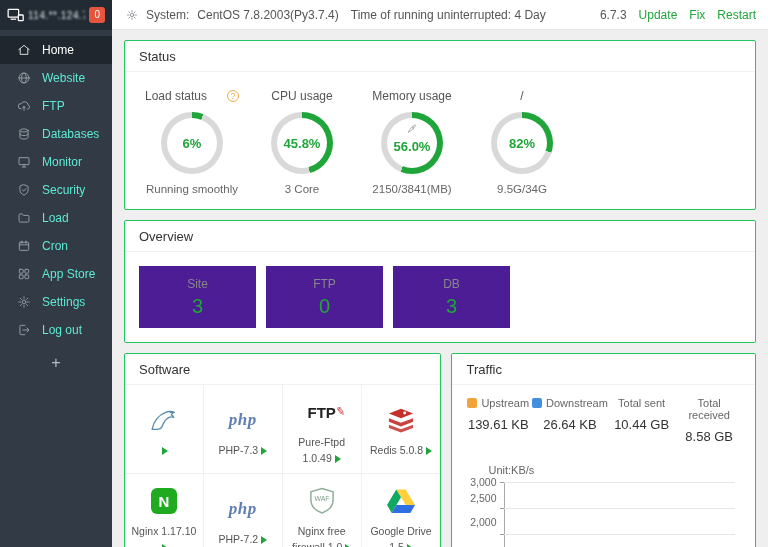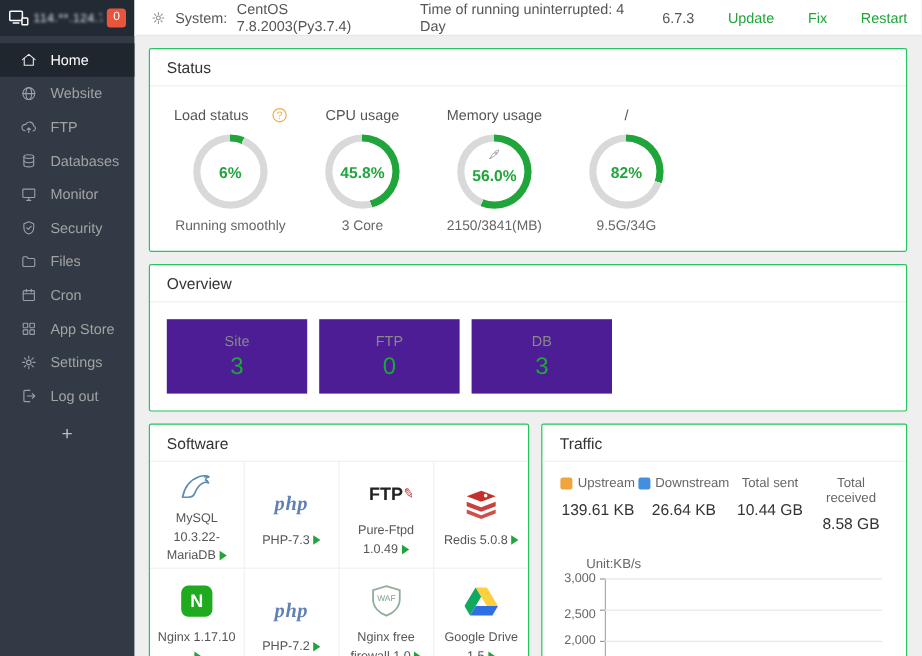--- a/index.html
+++ b/index.html
@@ -6,34 +6,34 @@
   html,body { width:768px; height:547px; overflow:hidden; font-family:"Liberation Sans","DejaVu Sans",sans-serif; background:#efefef; }
   .app { display:flex; width:768px; height:547px; }
 
   
   .side { width:112px; background:#323a45; flex-shrink:0; display:flex; flex-direction:column; }
   .logo { height:30px; background:#222a33; display:flex; align-items:center; padding:0 7px; gap:4px; }
   .logo svg { width:17px; height:14px; flex-shrink:0; }
   .logo-label { color:#dde2e6; font-size:10px; letter-spacing:.5px; filter:blur(1.3px); white-space:nowrap; overflow:hidden; flex:1; }
   .badge { background:#e8553d; color:#fff; font-size:10px; line-height:1; padding:3px 5px; border-radius:3px; flex-shrink:0; }
   .nav { padding-top:6px; }
-  .nav-item { height:28px; display:flex; align-items:center; gap:11px; padding-left:17px; color:#a3a3a3; font-size:12px; cursor:pointer; }
+  .nav-item { height:28px; display:flex; align-items:center; gap:11px; padding-left:17px; color:#5eead4; font-size:12px; cursor:pointer; }
   .nav-item.active { background:#20262e; color:#ffffff; }
   .nav-ic { width:14px; height:14px; display:flex; align-items:center; justify-content:center; }
   .nav-ic svg { width:14px; height:14px; stroke:#98a1a8; fill:none; stroke-width:1.6; stroke-linecap:round; stroke-linejoin:round; }
   .nav-item.active .nav-ic svg { stroke:#e3e7ea; }
   .nav-add { text-align:center; color:#b7bdc3; font-size:16px; margin-top:10px; cursor:pointer; }
 
   
   .main { flex:1; display:flex; flex-direction:column; min-width:0; }
   .topbar { height:30px; background:#fff; border-bottom:1px solid #e7e7e7; display:flex; align-items:center; font-size:12px; color:#555; padding:0 12px 0 14px; gap:8px; flex-shrink:0; }
   .topbar .gear svg { width:12px; height:12px; stroke:#8a9097; fill:none; stroke-width:1.8; stroke-linecap:round; display:block; }
   .sys-val { color:#555; }
   .uptime { margin-left:4px; }
-  .top-right { margin-left:auto; display:flex; align-items:flex-start; gap:28px; }
+  .top-right { margin-left:auto; display:flex; align-items:flex-start; gap:12px; }
   .ver { color:#555; }
   .top-link { color:#20a53a; cursor:pointer; text-decoration:none; }
 
   .content { flex:1; padding:10px 12px; overflow:hidden; }
 
   .panel { background:#fff; border:1px solid #22c55e; border-radius:2px; margin-bottom:10px; }
   .panel-title { font-size:13px; color:#333; padding:8px 14px 7px; border-bottom:1px solid #f1f1f1; }
 
   
   .status-body { display:flex; padding:16px 12px 14px; }
@@ -154,21 +154,21 @@
             </svg>
           </span>
         <span>Security</span>
       </div>
       <div class="nav-item">
         <span class="nav-ic">
             <svg viewBox="0 0 24 24">
               <path d="M3.5 6.5C3.5 5.7 4.2 5 5 5h4l2 2.5h8c.8 0 1.5.7 1.5 1.5v8.5c0 .8-.7 1.5-1.5 1.5H5c-.8 0-1.5-.7-1.5-1.5z"></path>
             </svg>
           </span>
-        <span>Files</span>
+        <span>Load</span>
       </div>
       <div class="nav-item">
         <span class="nav-ic">
             <svg viewBox="0 0 24 24">
               <rect x="4" y="5.5" width="16" height="14" rx="1.5"></rect>
               <path d="M4 10h16M8.5 3.5v4M15.5 3.5v4"></path>
             </svg>
           </span>
         <span>Cron</span>
       </div>
@@ -313,21 +313,21 @@
           <div class="panel-title">Software</div>
           <div class="sw-grid">
 
             <div class="sw-cell">
               <div class="sw-ic">
                 <svg viewBox="0 0 40 30" width="34" height="26">
                     <path d="M6 26c2-10 8-17 16-20 3-1.2 8-1.5 10 0-1.5.3-3 1.5-3.5 3 1.5.5 2.5 1.5 3 3-2-.8-4-.8-5.5 0-4 2-6.5 6-8 10-1 2.8-3.5 4-6.5 4z" fill="none" stroke="#5b8db0" stroke-width="1.6" stroke-linejoin="round"></path>
                     <path d="M27 6.5c1.5-1 3.5-1 5 0" stroke="#5b8db0" stroke-width="1.4" fill="none"></path>
                   </svg>
               </div>
-              <div class="sw-name"><span>MySQL 10.3.22-MariaDB</span><span class="play"></span></div>
+              <div class="sw-name"><span class="play"></span></div>
             </div>
 
             <div class="sw-cell">
               <div class="sw-ic">
                   <span class="php-logo">php</span>
                 </div>
               <div class="sw-name"><span>PHP-7.3</span><span class="play"></span></div>
             </div>
 
             <div class="sw-cell">
@@ -419,24 +419,24 @@
 
             <div class="unit">Unit:KB/s</div>
 
             <div class="chart">
               <div class="axis-y"></div>
               <div class="gline" style="top:0"></div>
                 <div class="gtick" style="top:0"></div>
               <span class="glabel" style="top:0">3,000</span>
               <div class="gline" style="top:26px"></div>
                 <div class="gtick" style="top:26px"></div>
-              <span class="glabel" style="top:30px">2,500</span>
+              <span class="glabel" style="top:16px">2,500</span>
               <div class="gline" style="top:52px"></div>
                 <div class="gtick" style="top:52px"></div>
-              <span class="glabel" style="top:52px">2,000</span>
+              <span class="glabel" style="top:40px">2,000</span>
 
             </div>
           </div>
         </div>
 
       </div>
     </div>
   </div>
 </div>
 

